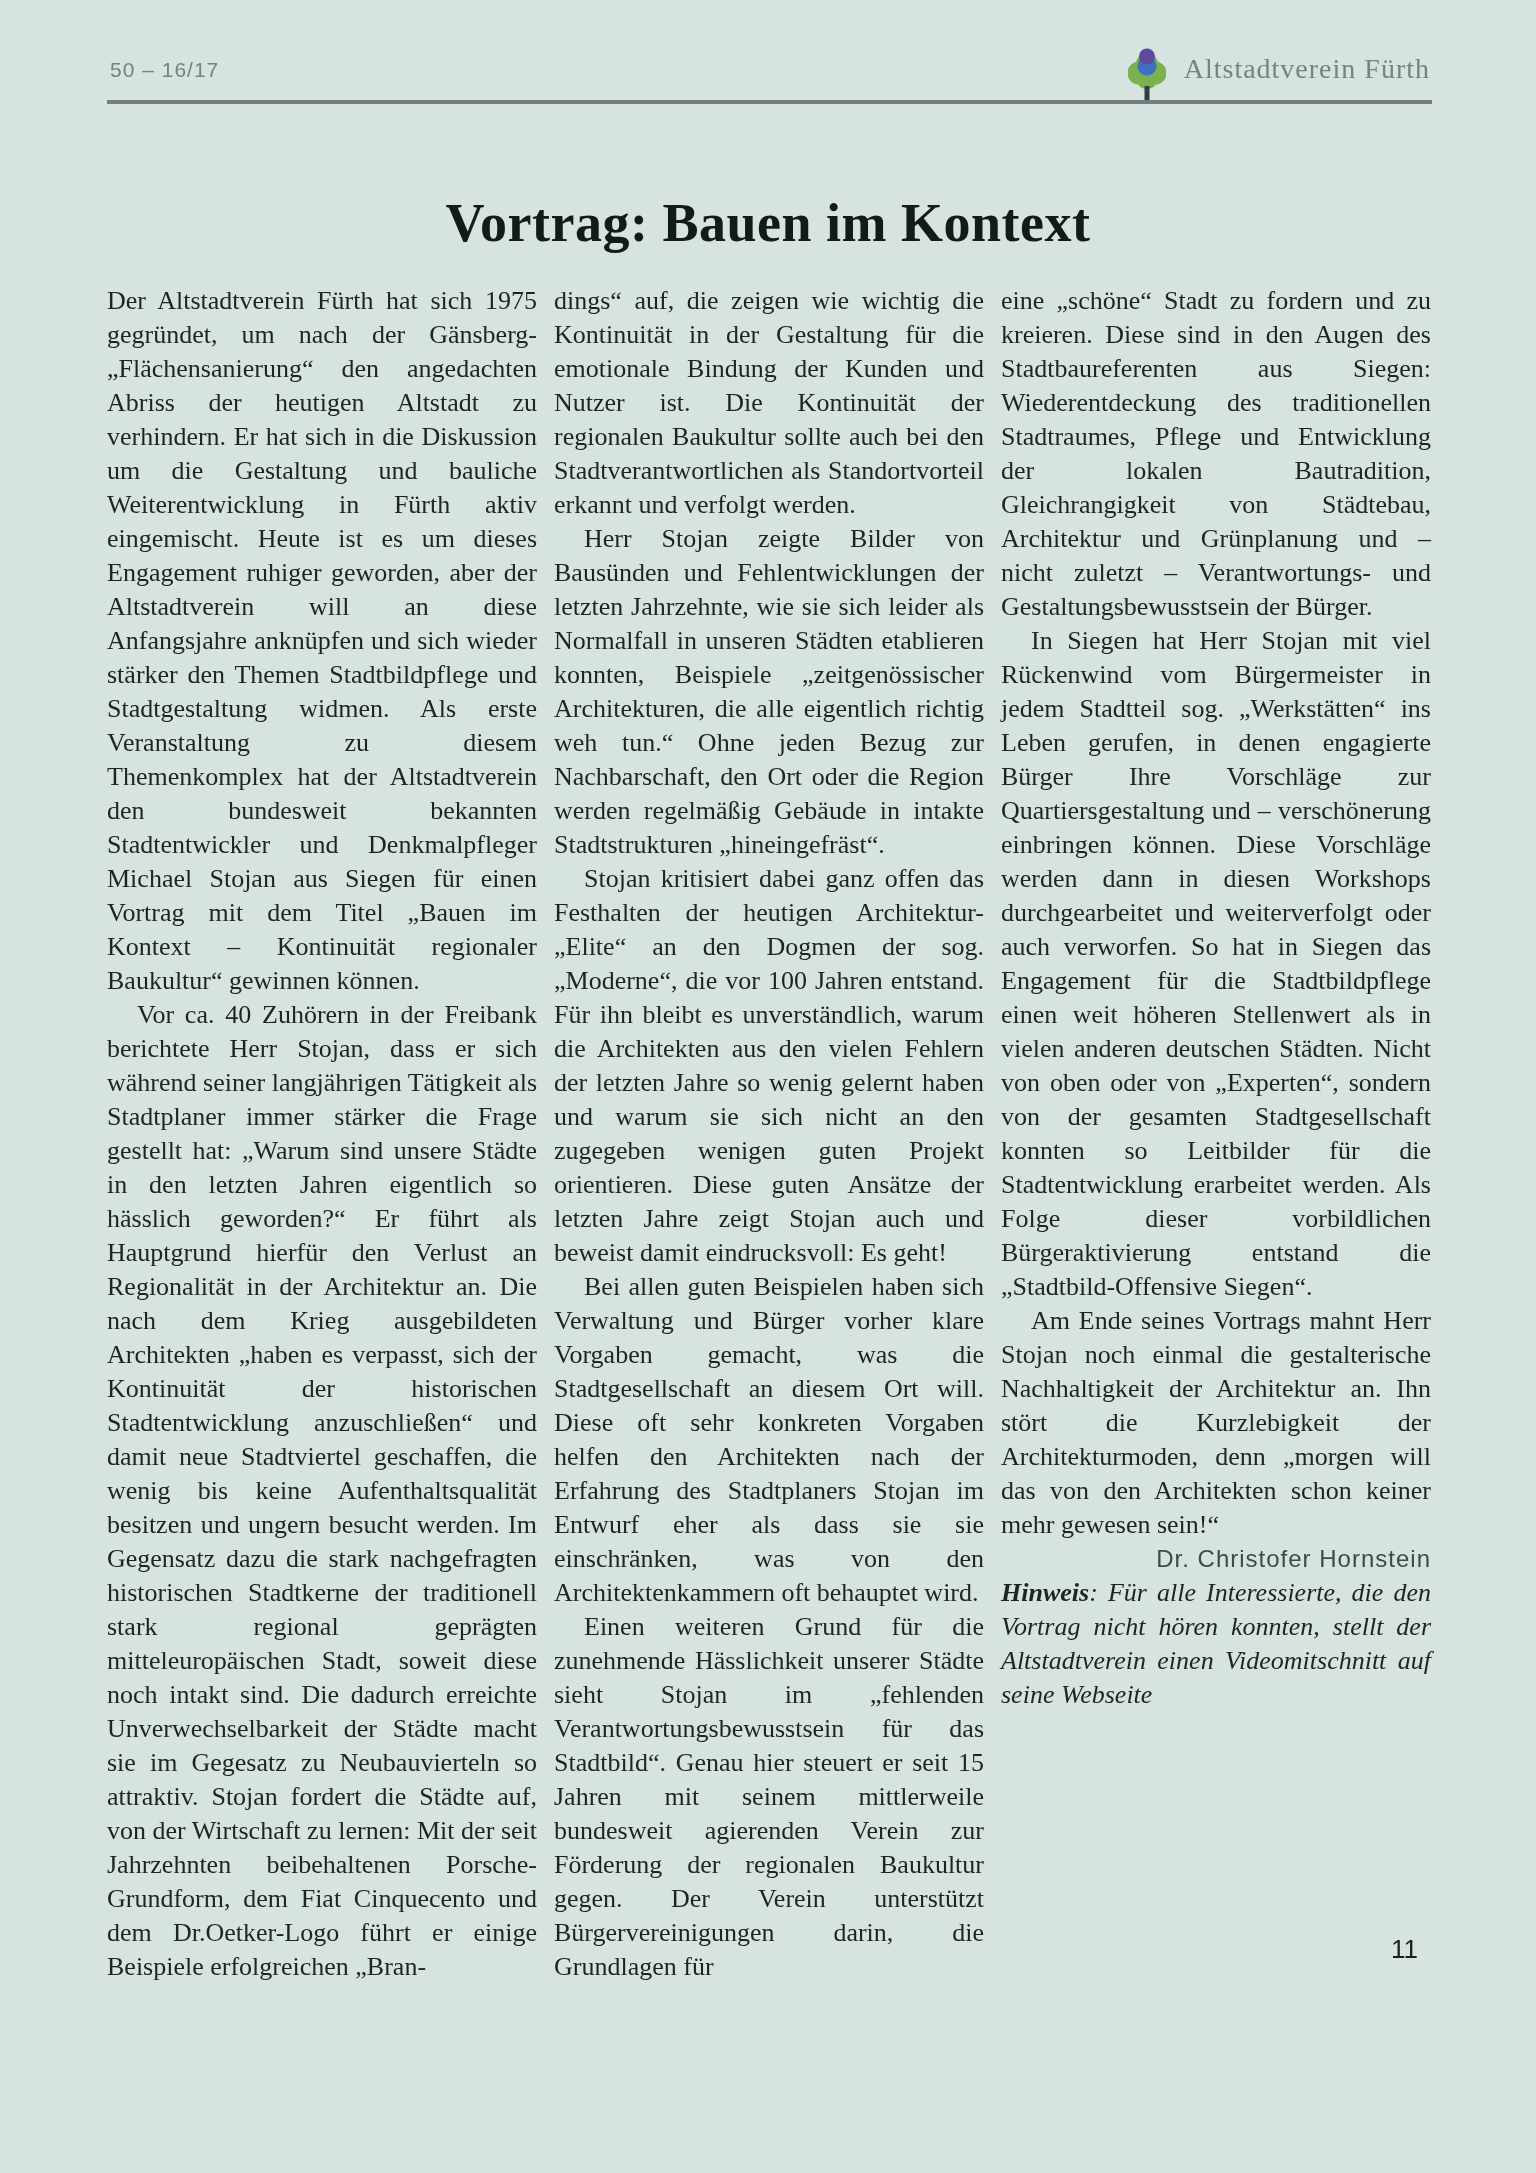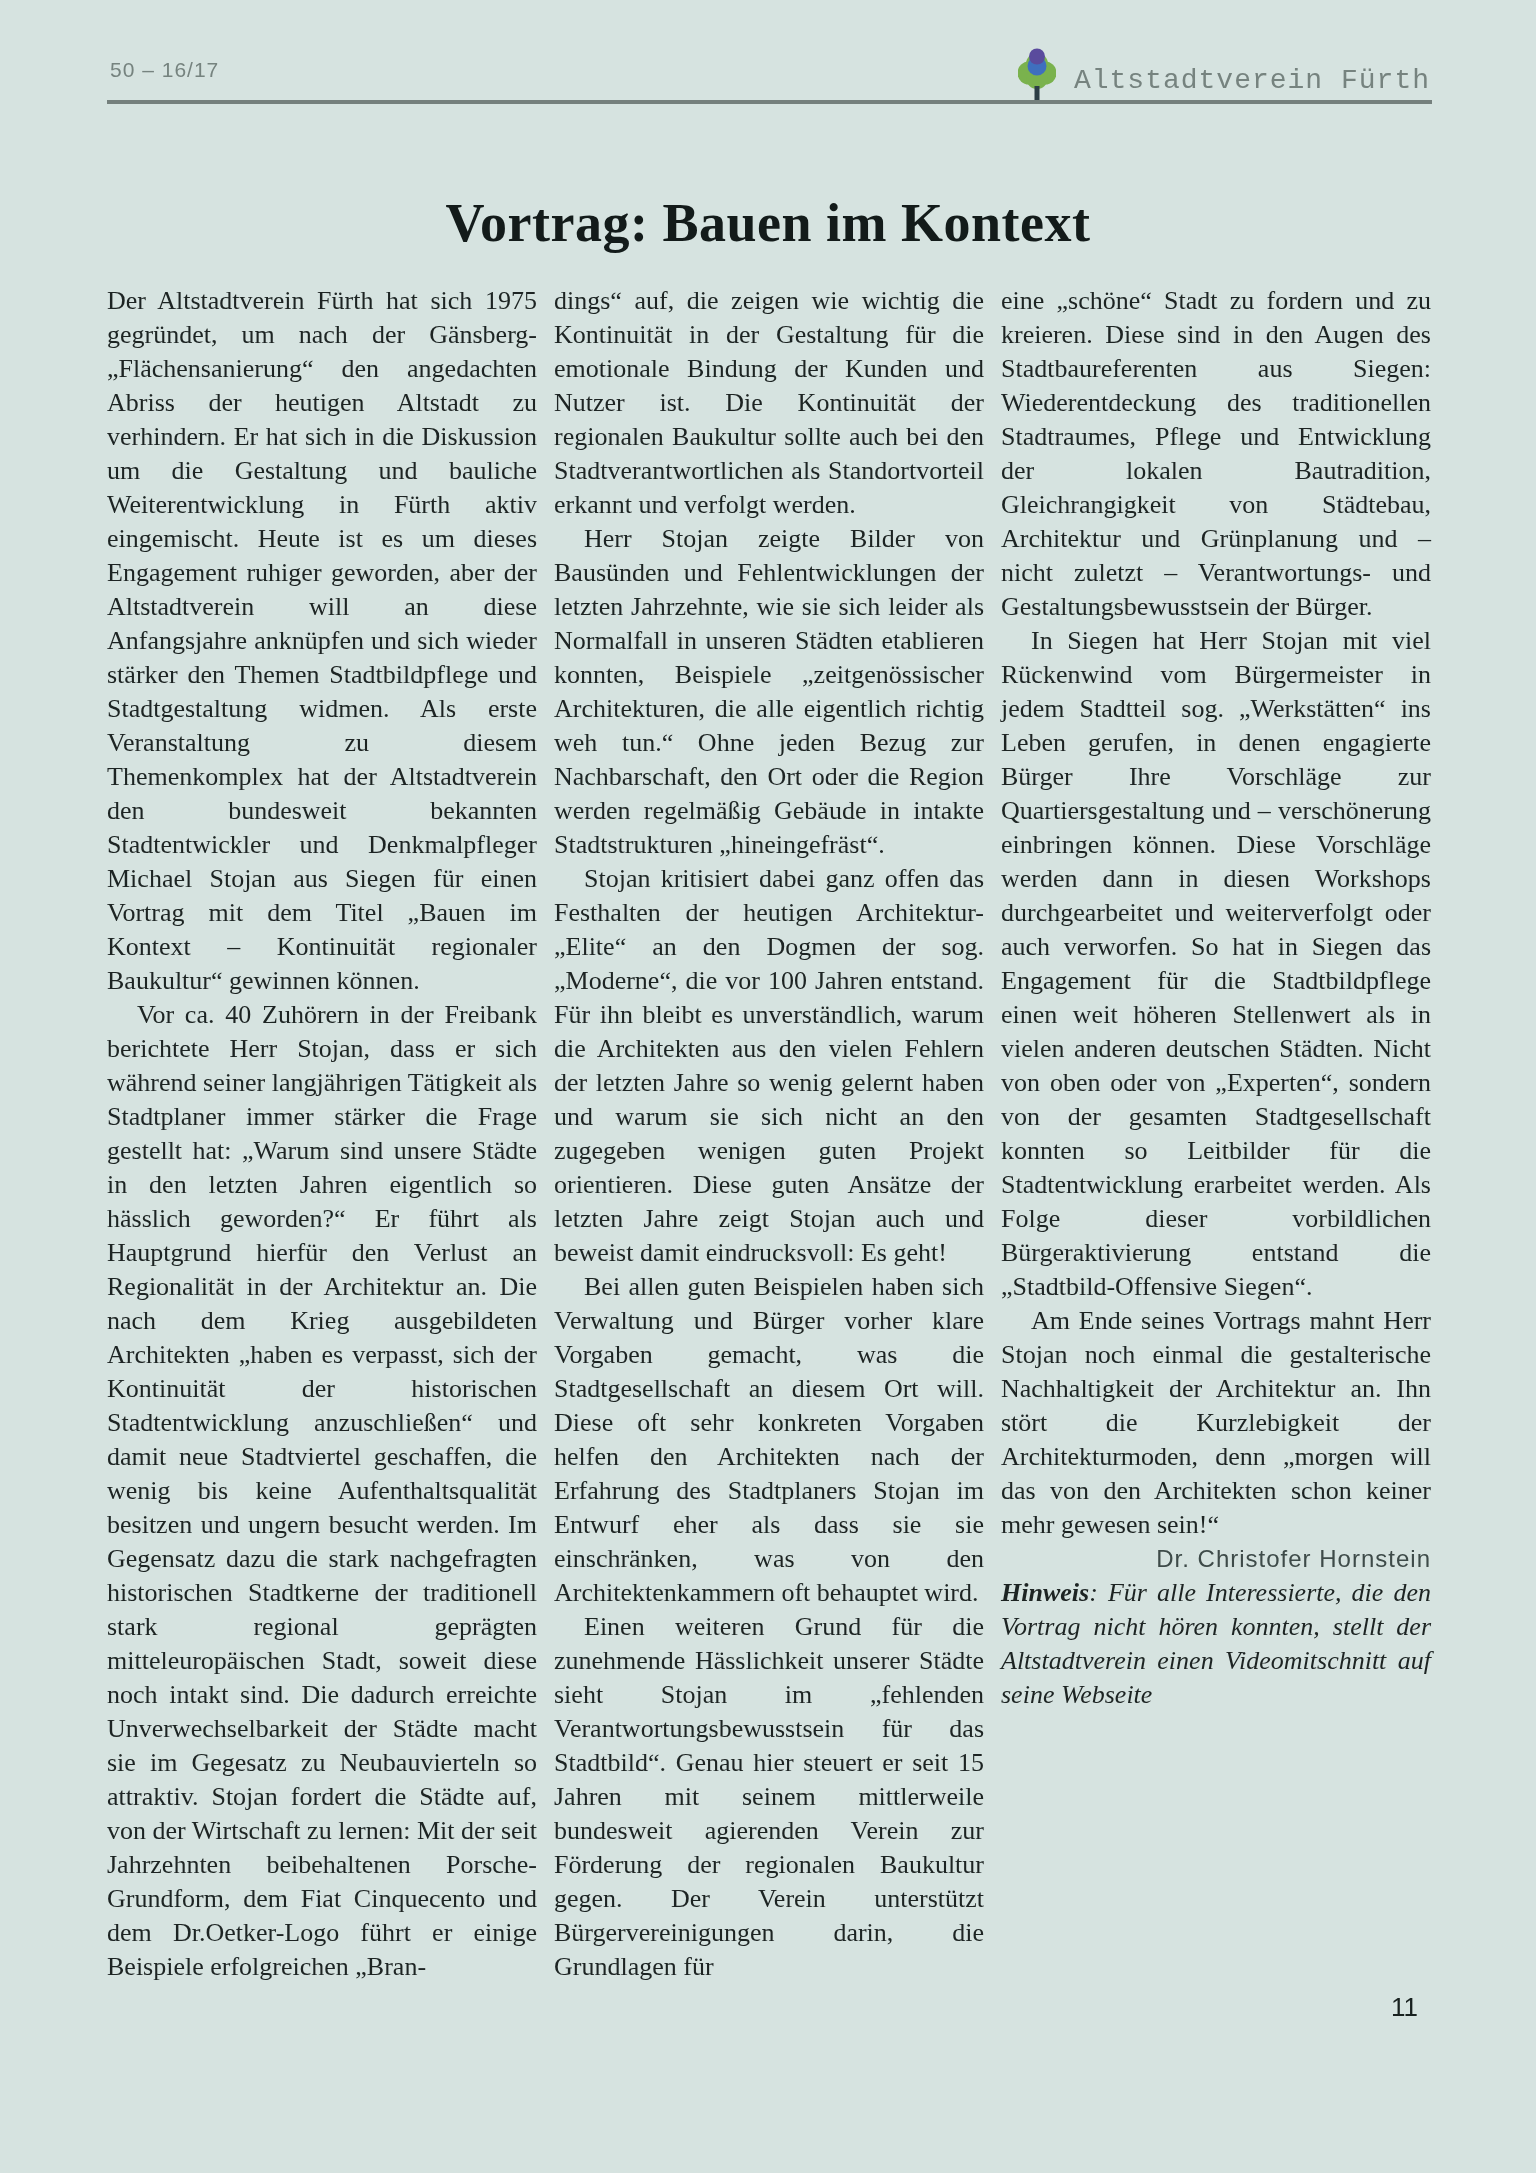--- a/index.html
+++ b/index.html
@@ -28,25 +28,25 @@
   }
   .brand {
     position: absolute;
     top: 42px;
     right: 106px;
     display: flex;
     align-items: flex-end;
     gap: 18px;
   }
   .brand-name {
-    font-family: Liberation Mono, monospace;
+    font-family: Liberation Serif, serif;
     font-size: 28px;
     letter-spacing: 1px;
     color: #76837f;
-    padding-bottom: 8px;
+    padding-bottom: 19px;
   }
   .rule {
     position: absolute;
     top: 100px;
     left: 107px;
     width: 1325px;
     height: 4px;
     background: #75807d;
   }
   
@@ -103,21 +103,21 @@
   .notice .notice-label {
     font-weight: bold;
   }
   .notice .notice-url {
     display: block;
     text-align: left;
   }
   
   .page-number {
     position: absolute;
-    top: 1992px;
+    top: 1934px;
     right: 118px;
     font-family: "Liberation Sans", "DejaVu Sans", sans-serif;
     font-size: 26px;
     color: #18211f;
   }
 </style>
 </head>
 <body>
 
 <div class="page">

